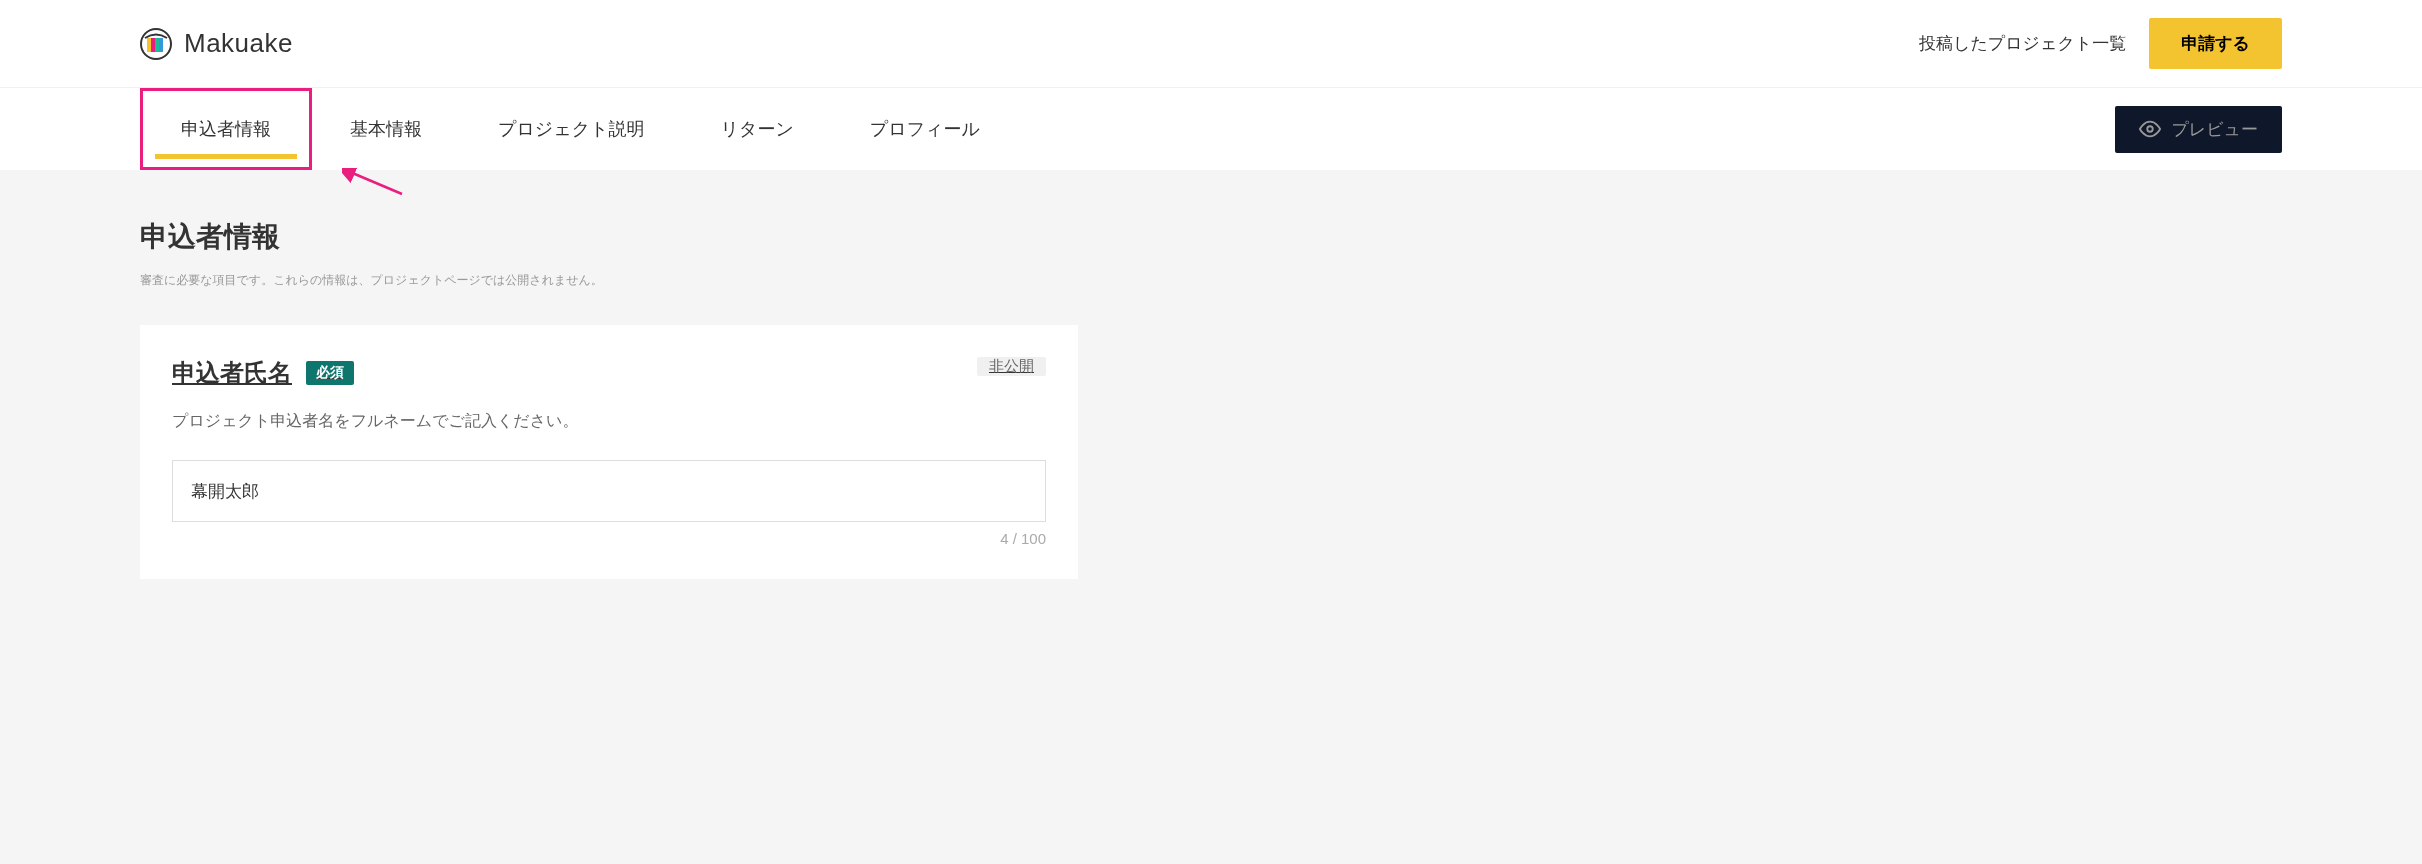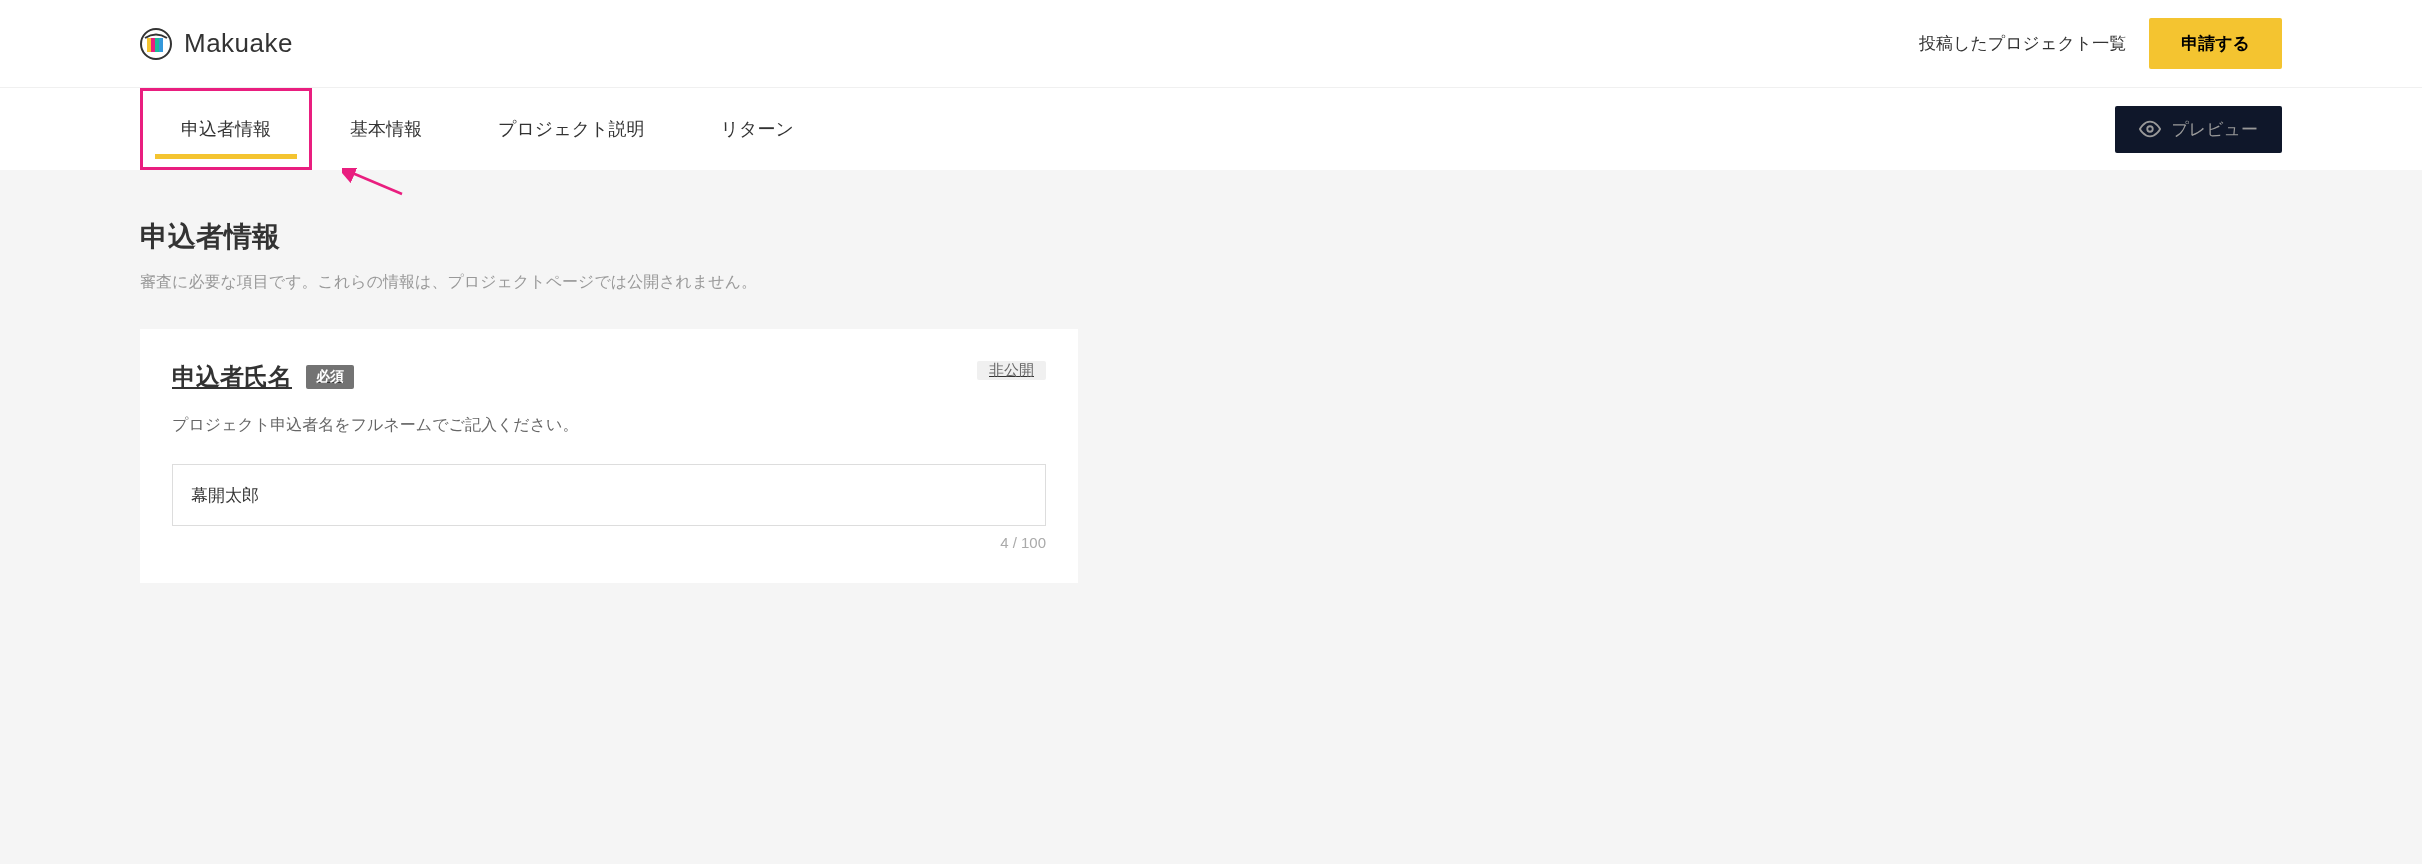--- a/index.html
+++ b/index.html
@@ -118,21 +118,21 @@
     .content {
       padding: 48px 140px 0;
     }
     .page-title {
       font-size: 28px;
       font-weight: 700;
       color: #333;
       margin-bottom: 16px;
     }
     .page-subtitle {
-      font-size: 16px;
+      font-size: 12px;
       color: #999;
       margin-bottom: 36px;
     }
     .card {
       background: #fff;
       padding: 32px;
       max-width: 938px;
     }
     .field-header {
       display: flex;
@@ -145,21 +145,21 @@
       display: flex;
       align-items: center;
       gap: 14px;
     }
     .field-label {
       font-size: 24px;
       font-weight: 700;
       color: #333;
     }
     .required-badge {
-      background: #737373;
+      background: #0f766e;
       color: #fff;
       font-size: 14px;
       font-weight: 600;
       padding: 3px 10px;
       border-radius: 2px;
     }
     .privacy-badge {
       background: #f0f0f0;
       color: #666;
       font-size: 15px;
@@ -213,20 +213,23 @@
       <span>申込者情報</span>
     </div>
     <div class="tab">
       <span>基本情報</span>
     </div>
     <div class="tab">
       <span>プロジェクト説明</span>
     </div>
     <div class="tab">
       <span>リターン</span>
+    </div>
+    <div class="tab">
+      <span>プロフィール</span>
     </div>
   </div>
   <svg class="arrow-annotation" viewBox="0 0 70 30">
     <defs>
       <marker id="arrowhead" markerWidth="8" markerHeight="8" refX="2" refY="4" orient="auto">
         <polygon points="0 0, 8 4, 0 8" fill="#e91e7f"></polygon>
       </marker>
     </defs>
     <line x1="60" y1="26" x2="8" y2="4" stroke="#e91e7f" stroke-width="2.5" marker-end="url(#arrowhead)"></line>
   </svg>

